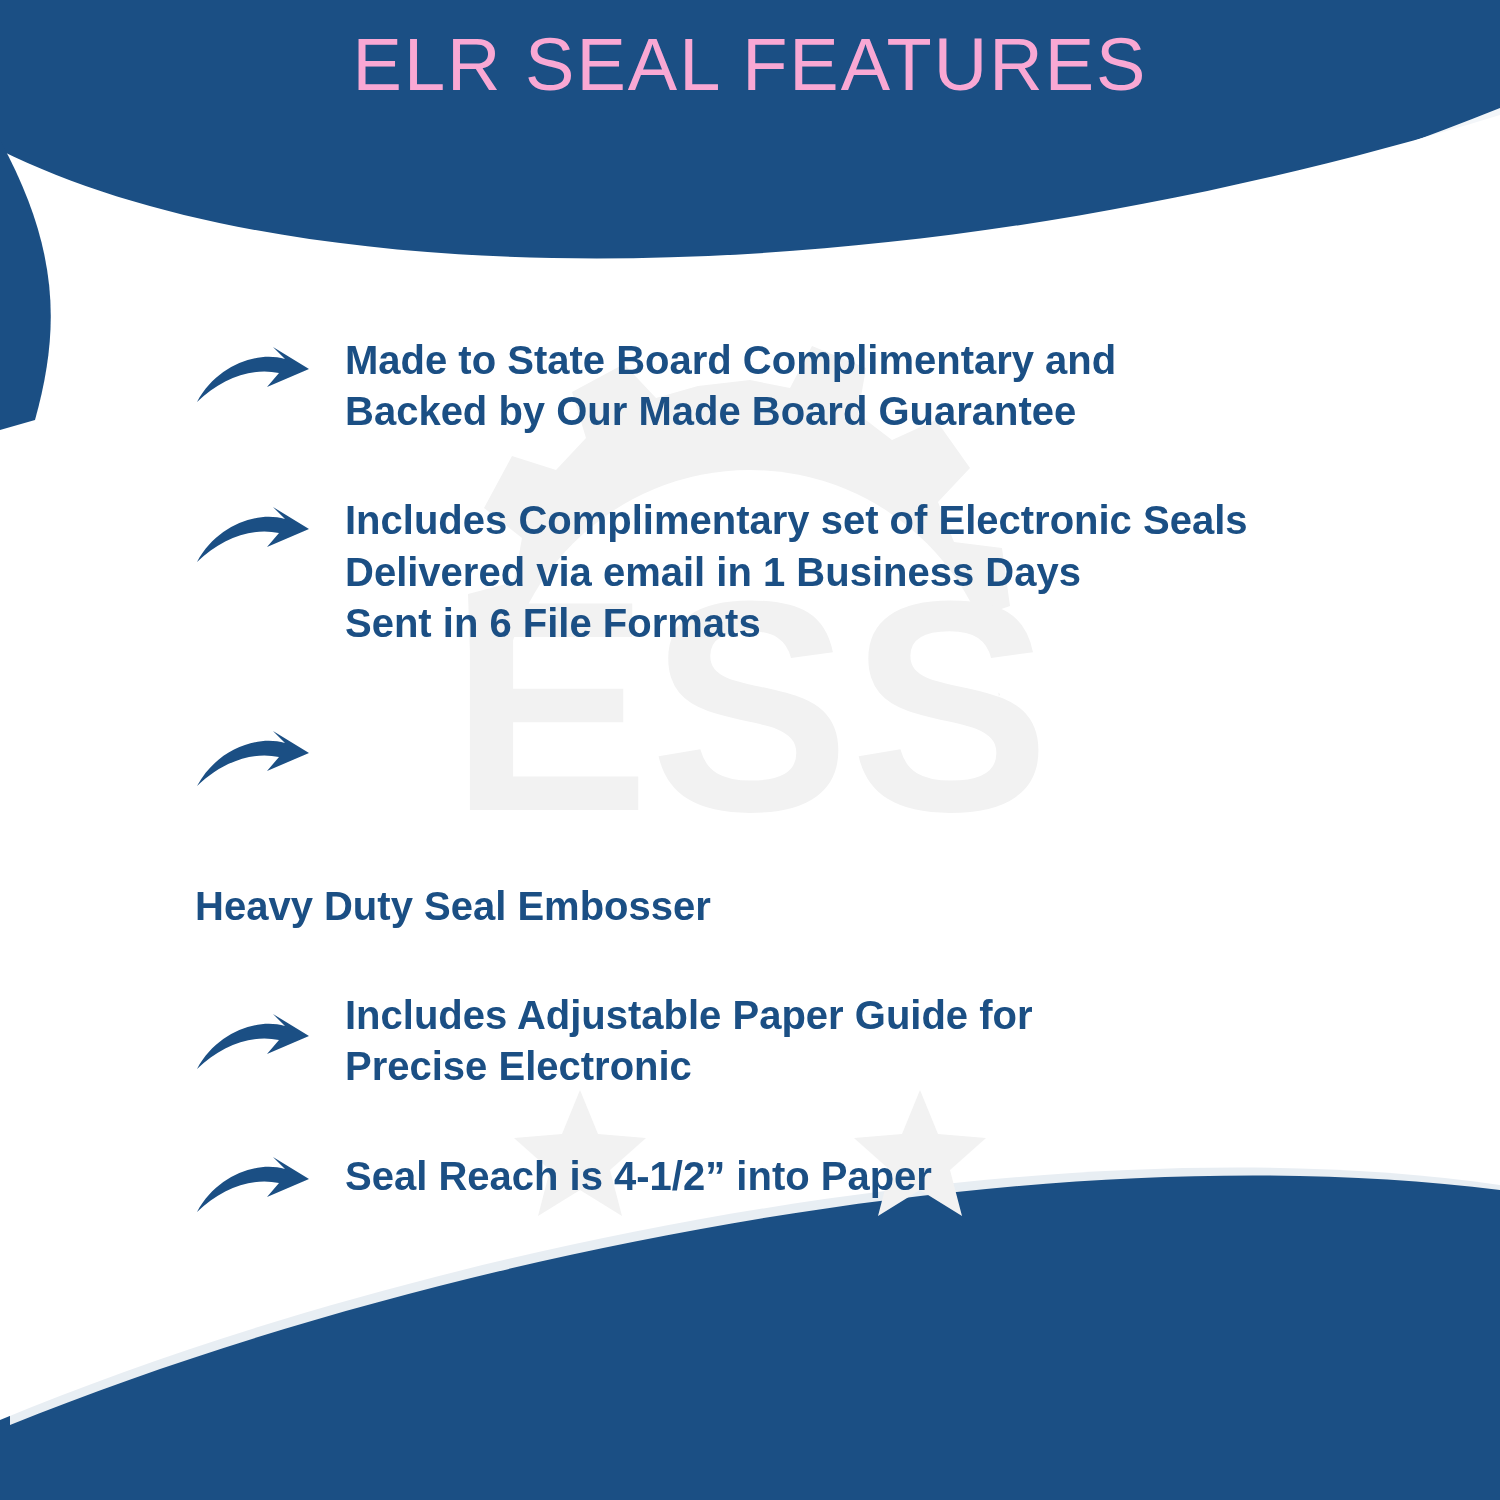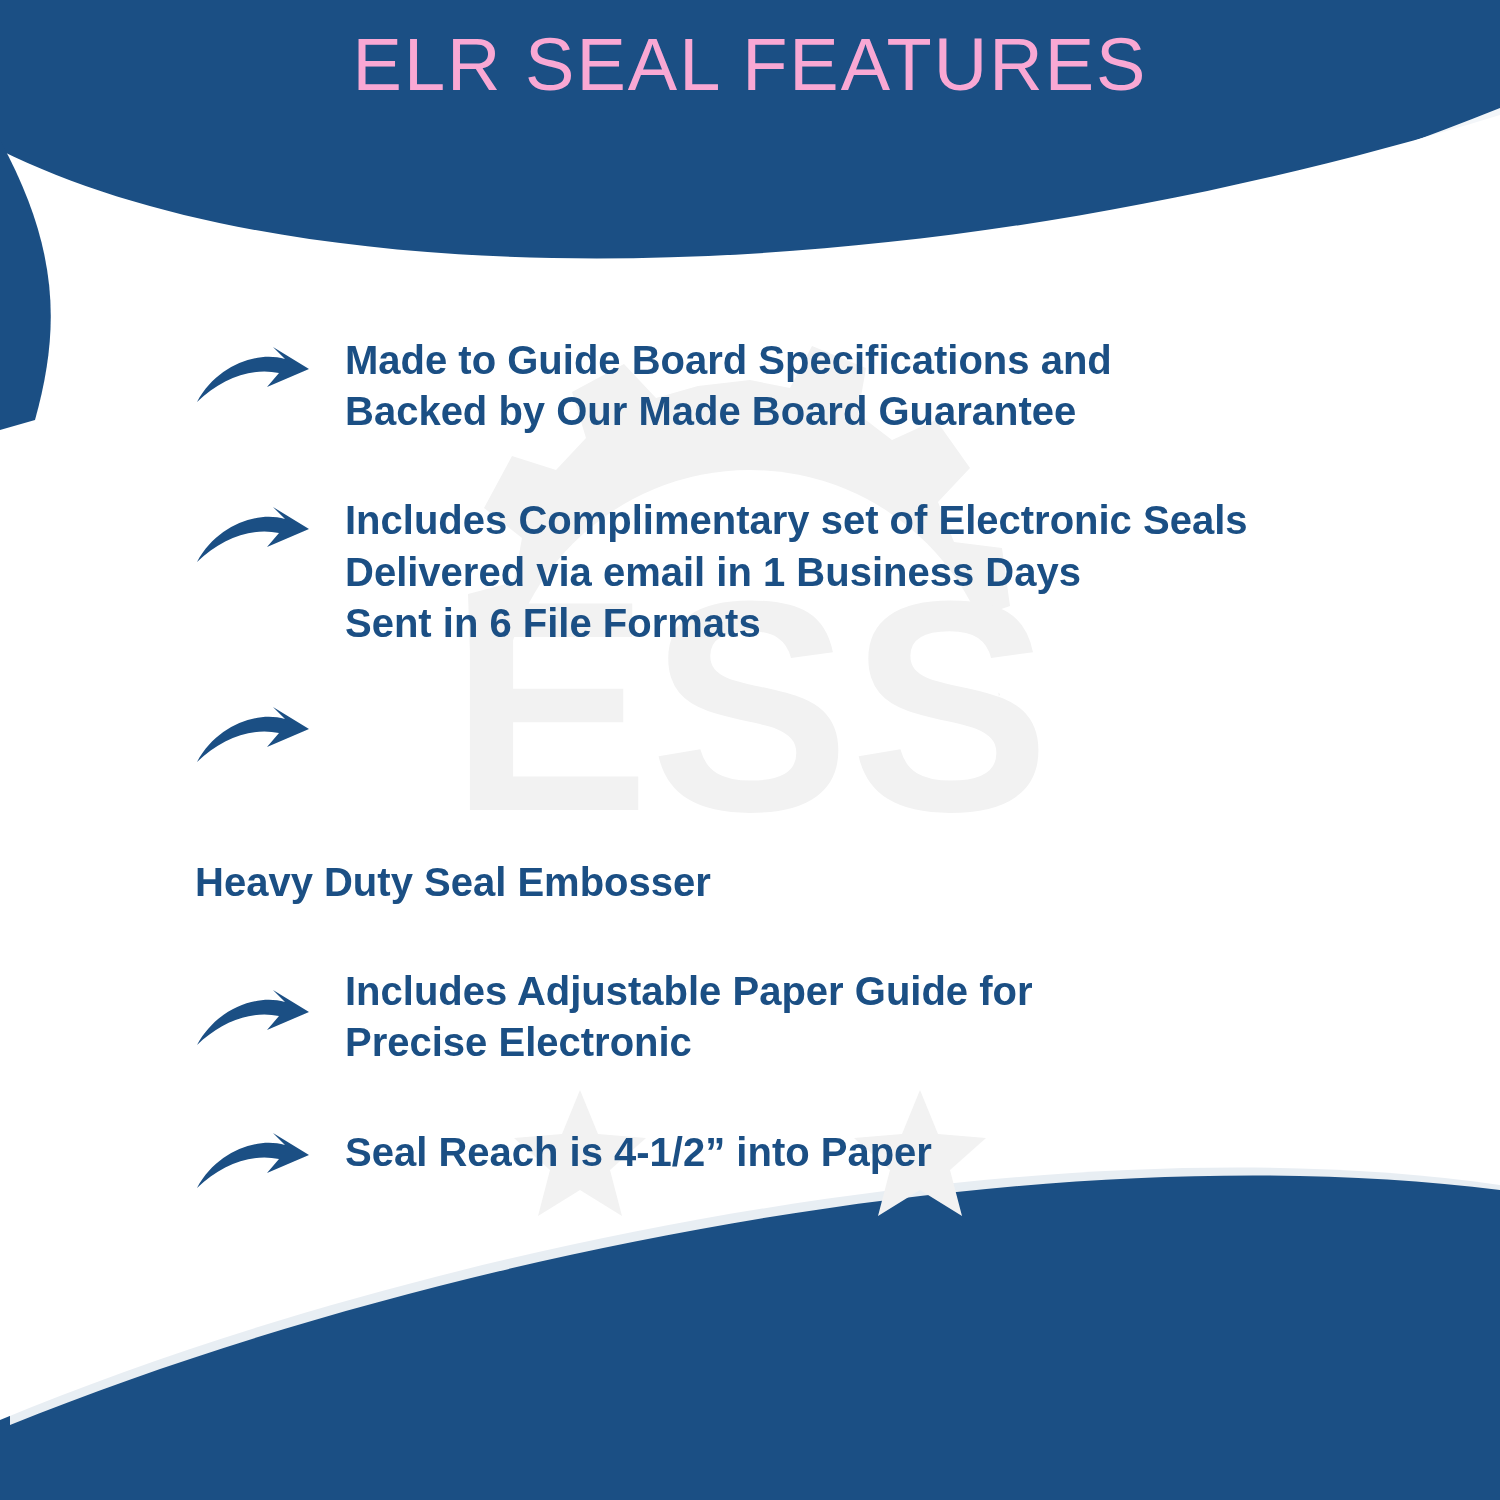--- a/index.html
+++ b/index.html
@@ -92,21 +92,21 @@
   .feature-text {
     color: #1b4f84;
     font-size: 40px;
     font-weight: bold;
     line-height: 1.28;
   }
   .feature-text .line { display: block; white-space: nowrap; }
 
   
   .row-1 { margin-bottom: 58px; }
-  .row-2 { margin-bottom: 52px; }
+  .row-2 { margin-bottom: 76px; }
   .row-3 { margin-bottom: 58px; flex-direction: column; }
   .row-4 { margin-bottom: 58px; align-items: center; }
 </style>
 </head>
 <body>
 
 <div id="page">
 
   <div class="header-band"></div>
 
@@ -138,21 +138,21 @@
 
   <div class="features">
 
     <div class="feature-row row-1">
       <div class="arrow-cell">
         <svg width="115" height="62" viewBox="0 0 115 62">
           <path d="M2,55 C 22,18 62,4 90,12 L 78,0 L 114,22 L 72,40 L 84,26 C 56,20 26,32 2,55 Z" fill="#1b4f84"></path>
         </svg>
       </div>
       <div class="feature-text">
-        <span class="line">Made to Guide Board Specifications and</span>
+        <span class="line">Made to State Board Complimentary and</span>
         <span class="line">Backed by Our Made Board Guarantee</span>
       </div>
     </div>
 
     <div class="feature-row row-2">
       <div class="arrow-cell">
         <svg width="115" height="62" viewBox="0 0 115 62">
           <path d="M2,55 C 22,18 62,4 90,12 L 78,0 L 114,22 L 72,40 L 84,26 C 56,20 26,32 2,55 Z" fill="#1b4f84"></path>
         </svg>
       </div>

